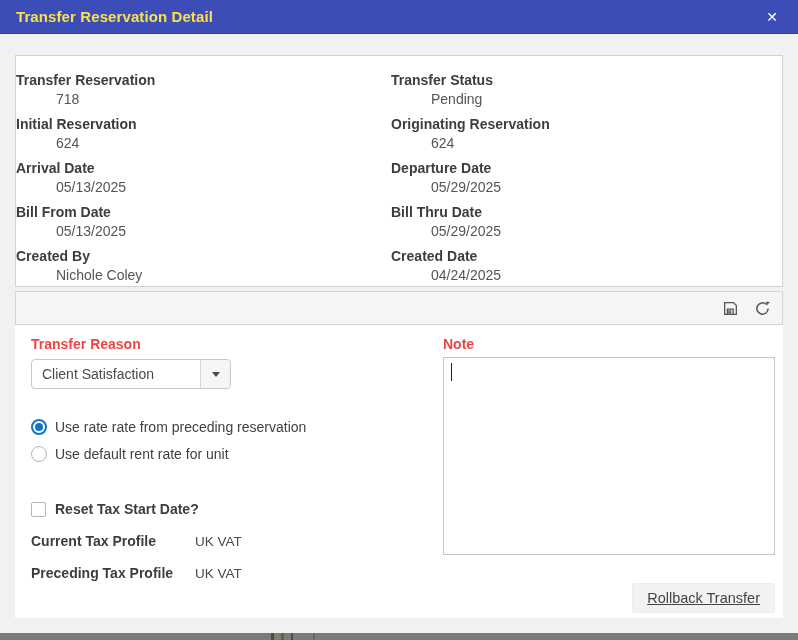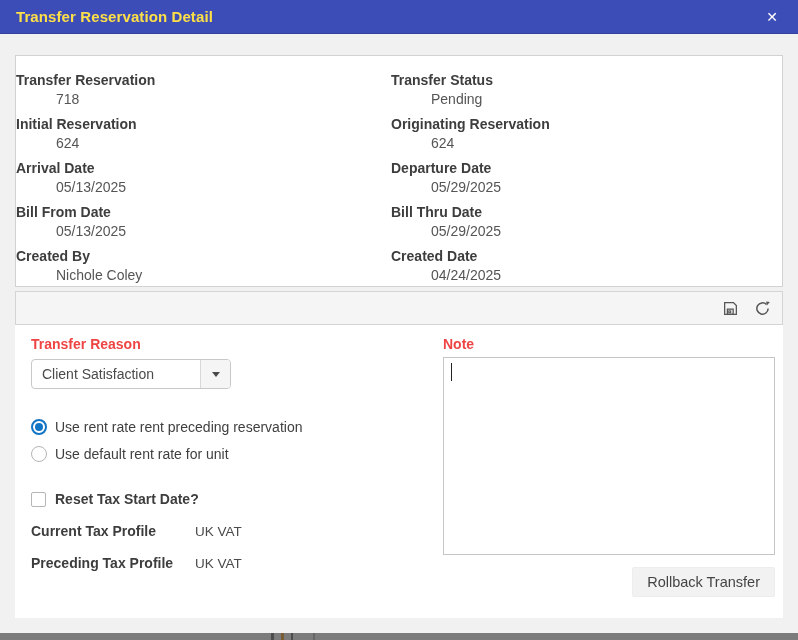--- a/index.html
+++ b/index.html
@@ -105,41 +105,41 @@
   .radio-circle {
     width: 16px; height: 16px; border-radius: 50%;
     border: 1px solid #b5b5b5; background: #fff; flex: none;
     display: flex; align-items: center; justify-content: center;
   }
   .radio-circle.selected { border: 2px solid #1274c4; }
   .radio-circle.selected .radio-dot { width: 8px; height: 8px; border-radius: 50%; background: #1274c4; }
   .radio-label { color: #3f3f3f; }
 
   
-  .checkbox-row { margin-top: 24px; display: flex; align-items: center; gap: 9px; cursor: pointer; }
+  .checkbox-row { margin-top: 34px; display: flex; align-items: center; gap: 9px; cursor: pointer; }
   .checkbox-box {
     width: 15px; height: 15px; border: 1px solid #b5b5b5; border-radius: 2px; background: #fff; flex: none;
   }
   .checkbox-label { font-weight: bold; color: #3d3d3d; }
 
   
   .tax-row { margin-top: 16px; display: flex; align-items: baseline; }
   .tax-label { font-weight: bold; color: #3d3d3d; width: 164px; flex: none; }
   .tax-value { color: #4a4a4a; font-size: 13.5px; }
 
   
   .note-box {
     margin-top: 4px;
     width: 332px; height: 198px;
     border: 1px solid #c6c6c6;
     background: #fff;
     cursor: text;
   }
   .text-caret { display: block; width: 1px; height: 18px; background: #222; margin: 5px 0 0 7px; }
-  .button-row { margin-top: 12px; width: 332px; display: flex; justify-content: flex-end; gap: 0; }
+  .button-row { margin-top: 28px; width: 332px; display: flex; justify-content: flex-end; gap: 0; text-decoration: underline; }
   .btn {
     height: 30px; padding: 0 14px;
     font-size: 14.5px;
     font-family: "Liberation Sans", sans-serif;
     border: 1px solid transparent; border-radius: 2px;
     display: flex; align-items: center; cursor: pointer;
   }
   .btn-secondary { background: #f2f2f2; border-color: #ededed; color: #444; }
   .btn-primary { background: #3d4db7; color: #fff; }
 
@@ -228,21 +228,21 @@
           <span class="dropdown-btn">
             <span class="caret-down"></span>
           </span>
         </div>
 
         <div class="radio-group">
           <div class="radio-row">
             <span class="radio-circle selected">
                 <span class="radio-dot"></span>
               </span>
-            <span class="radio-label">Use rent rate rent preceding reservation</span>
+            <span class="radio-label">Use rate rate from preceding reservation</span>
           </div>
           <div class="radio-row">
             <span class="radio-circle"></span>
             <span class="radio-label">Use default rent rate for unit</span>
           </div>
         </div>
 
         <div class="checkbox-row">
           <span class="checkbox-box"></span>
           <span class="checkbox-label">Reset Tax Start Date?</span>

